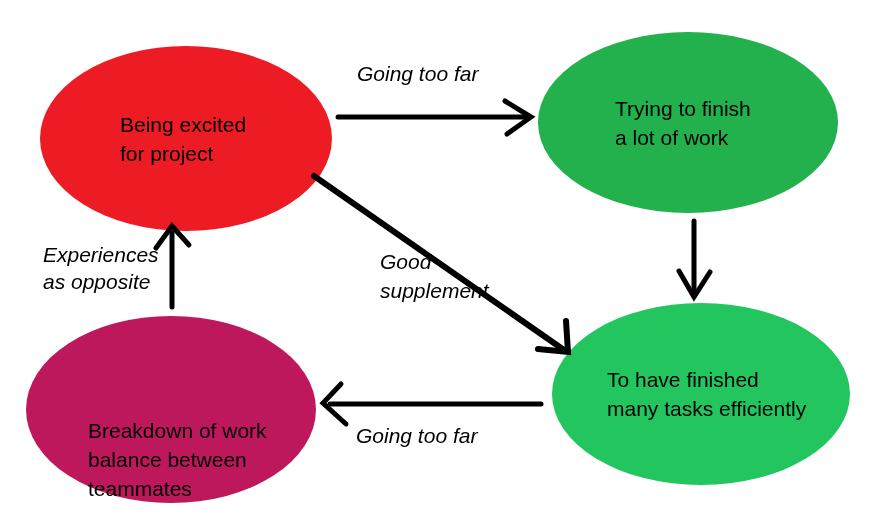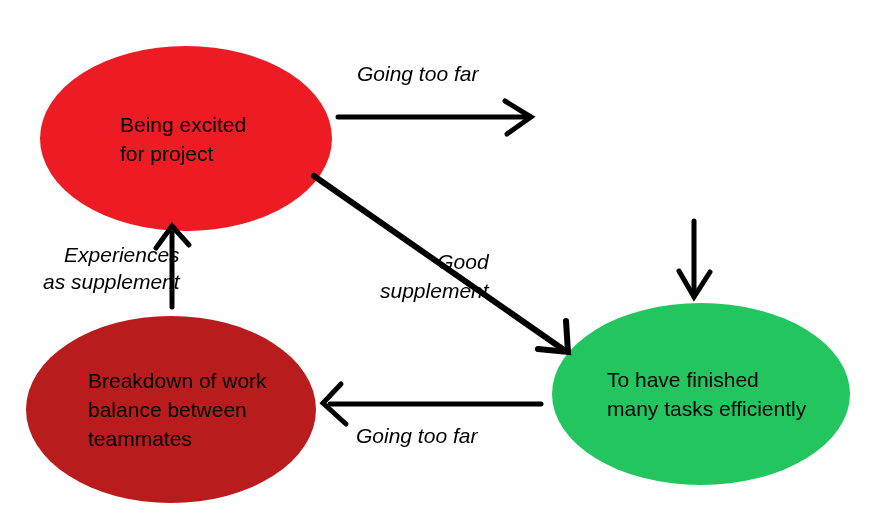--- a/index.html
+++ b/index.html
@@ -32,21 +32,20 @@
   .node-trying    { left: 538px; top: 32px;  width: 300px; height: 181px; padding-left: 77px; }
   .node-finished  { left: 552px; top: 303px; width: 298px; height: 182px; padding-left: 55px; }
   .node-breakdown { left: 26px;  top: 316px; width: 290px; height: 187px; padding-left: 62px; }
   .edge-label {
     position: absolute;
     font-size: 21px;
     line-height: 27px;
     font-style: italic;
     color: #000000;
     white-space: pre-line;
-    text-align: right;
   }
   .label-top      { left: 357px; top: 60px;  }
   .label-positive { left: 722px; top: 223px; }
   .label-good     { left: 348px; top: 247px; line-height: 29px; margin-left: 32px; }
   .label-exp      { left: 43px;  top: 241px; }
   .label-bottom   { left: 356px; top: 422px; }
   svg.arrows {
     position: absolute;
     left: 0; top: 0;
     width: 870px; height: 525px;
@@ -63,27 +62,31 @@
 </head>
 <body>
 
 <div class="canvas" style="background-color: rgb(255, 255, 255);">
 
   <div class="node node-excited" style="background-color: rgb(237, 28, 36);">
     <div class="node-label">Being excited
 for project</div>
   </div>
 
+  <div class="node node-trying" style="background-color: rgb(34, 177, 76);">
+    <div class="node-label">Trying to finish
+a lot of work</div>
+  </div>
 
   <div class="node node-finished" style="background-color: #22c55e;">
     <div class="node-label">To have finished
 many tasks efficiently</div>
   </div>
 
-  <div class="node node-breakdown" style="background-color: #b91c1c;">
+  <div class="node node-breakdown" style="background-color: #be185d; align-items: flex-end;">
     <div class="node-label">Breakdown of work
 balance between
 teammates</div>
   </div>
 
   <svg class="arrows" viewBox="0 0 870 525" style="stroke: rgb(0, 0, 0);">
     <g>
       <line x1="338" y1="117" x2="526" y2="117"></line>
       <polyline points="505,101 531,117 507,134"></polyline>
     </g>
@@ -102,16 +105,16 @@
     <g>
       <line x1="541" y1="404" x2="330" y2="404"></line>
       <polyline points="341,384 323,403 346,424"></polyline>
     </g>
   </svg>
 
   <div class="edge-label label-top">Going too far</div>
   <div class="edge-label label-good">Good
 supplement</div>
   <div class="edge-label label-exp">Experiences
-as supplement</div>
+as opposite</div>
   <div class="edge-label label-bottom">Going too far</div>
 
 </div>
 
 </body></html>

